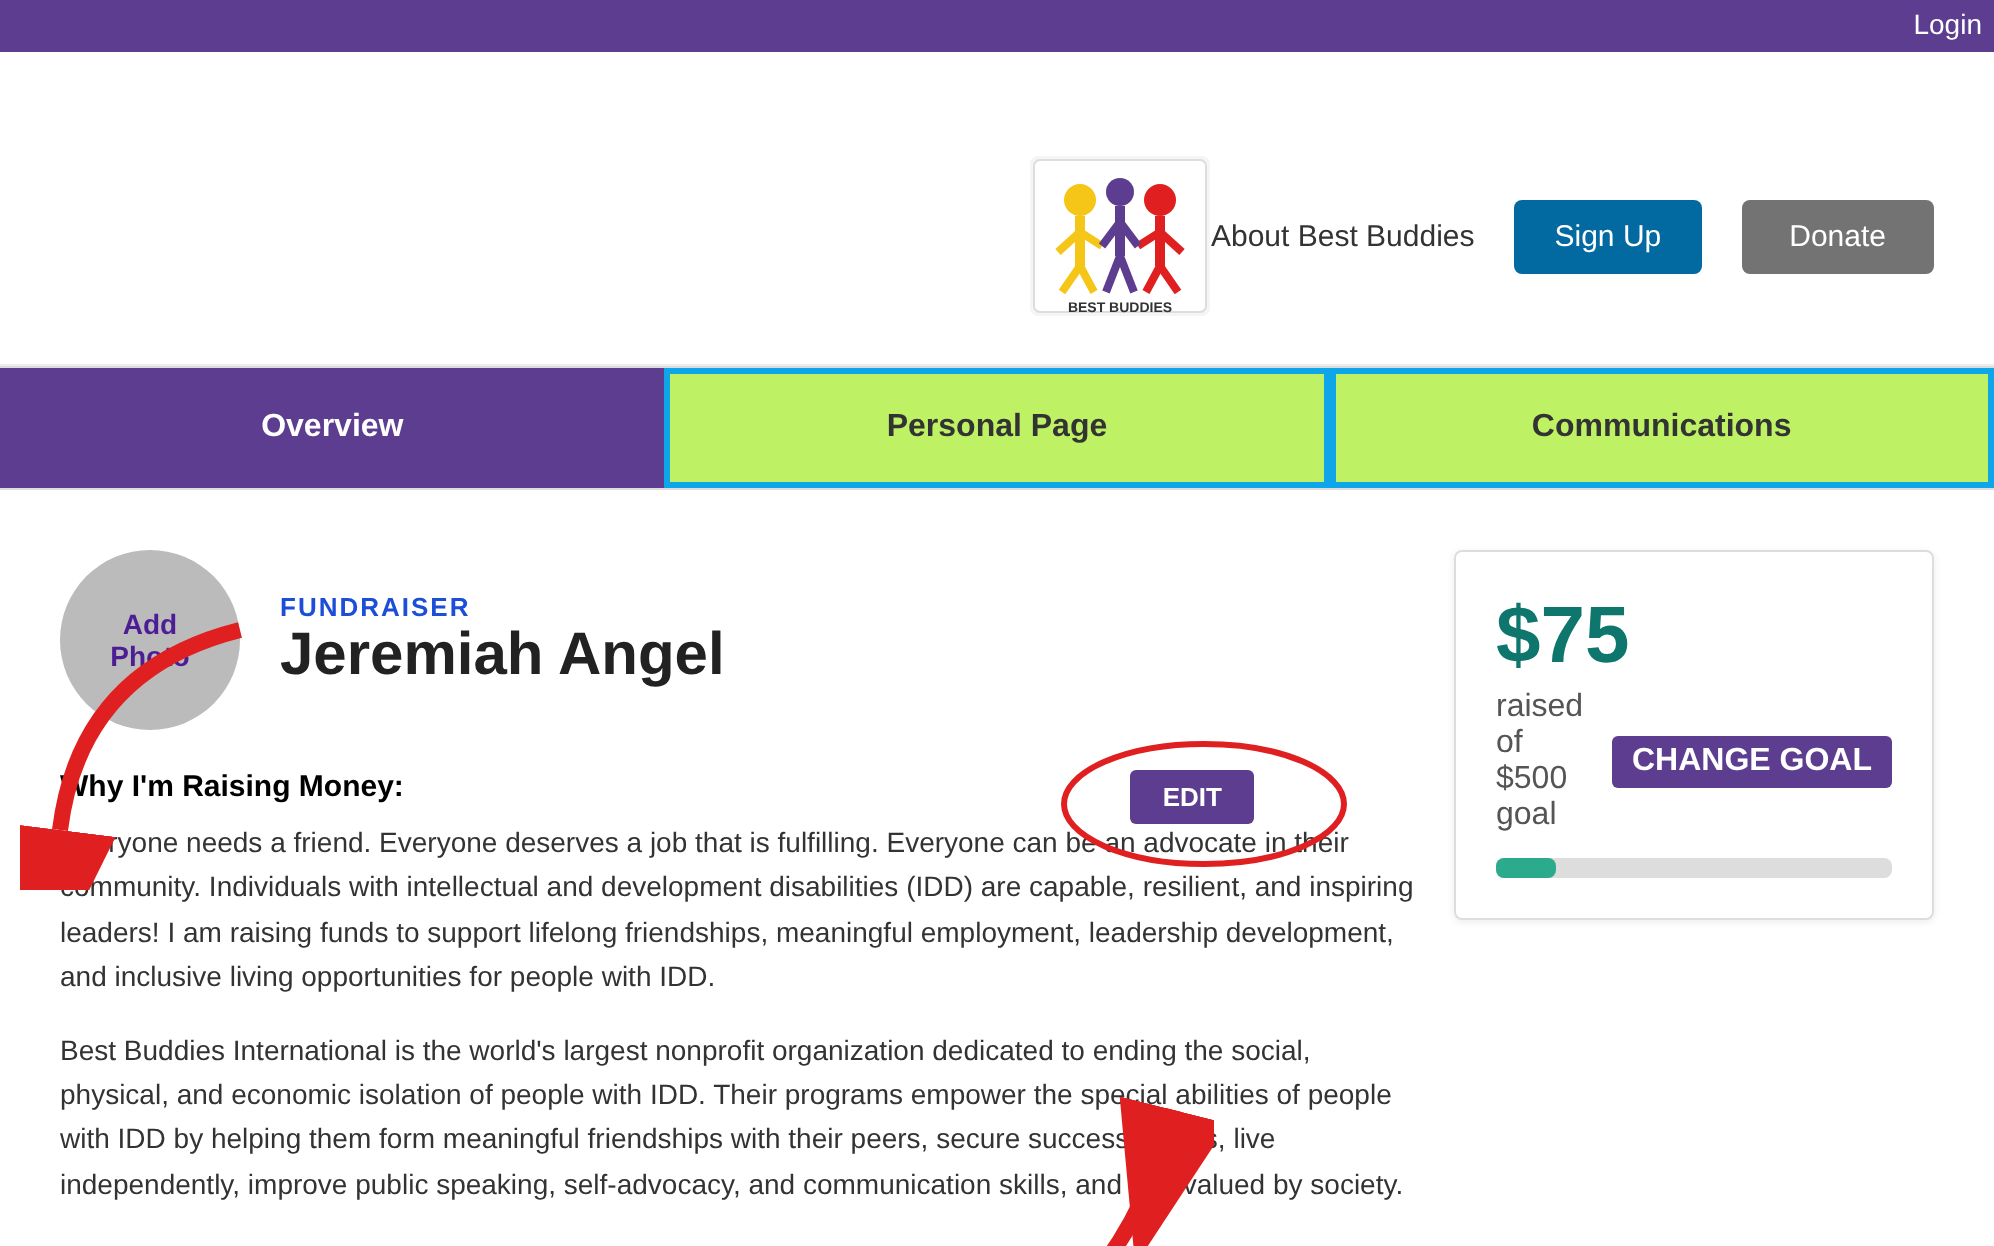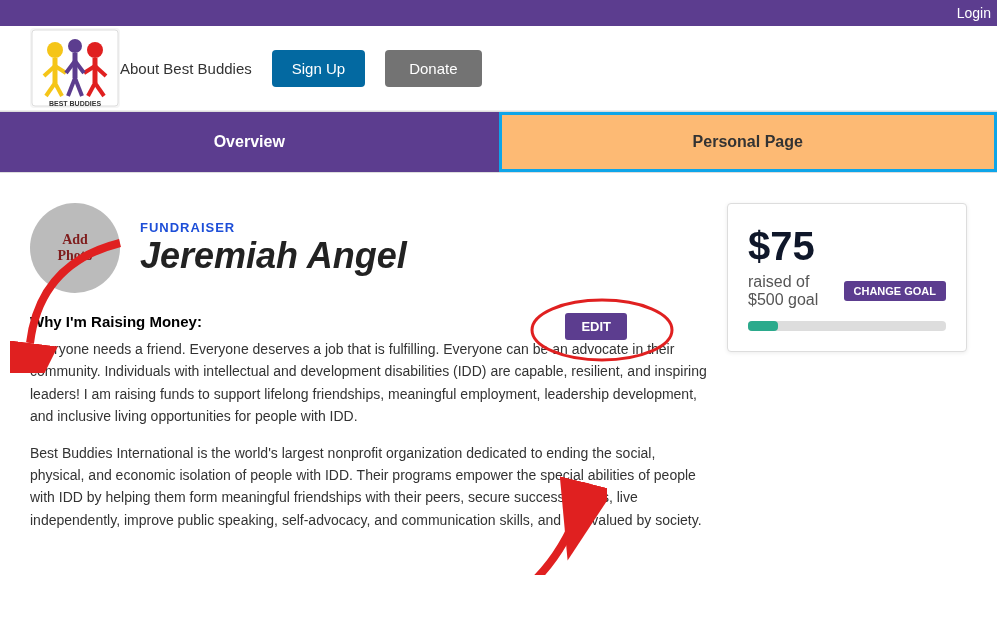--- a/index.html
+++ b/index.html
@@ -14,23 +14,24 @@
     .login-bar a {
       color: #fff;
       font-size: 14px;
       text-decoration: none;
     }
 
     
     .header {
       display: flex;
       align-items: center;
-      justify-content: flex-start;
-      padding: 2px 30px;
+      justify-content: flex-end;
+      padding: 24px 30px;
       border-bottom: 1px solid #eee;
+      margin-top: 28px;
     }
     .logo-area {
       display: flex;
       align-items: center;
     }
     .nav-area {
       display: flex;
       align-items: center;
       gap: 20px;
     }
@@ -73,21 +74,21 @@
       font-weight: bold;
       cursor: pointer;
       border: 3px solid #0ea5e9;
     }
     .tab.active {
       background: #5c3d8f;
       color: #fff;
       border-color: #5c3d8f;
     }
     .tab.inactive {
-      background: #fdba74;
+      background: #bef264;
       color: #333;
     }
 
     
     .main-content {
       display: flex;
       padding: 30px 30px;
       gap: 20px;
     }
 
@@ -103,39 +104,37 @@
     }
     .add-photo-circle {
       width: 90px;
       height: 90px;
       border-radius: 50%;
       background: #bbb;
       display: flex;
       flex-direction: column;
       align-items: center;
       justify-content: center;
-      color: #7f1d1d;
+      color: #4c1d95;
       font-size: 14px;
       font-weight: bold;
       cursor: pointer;
       flex-shrink: 0;
-      font-family: Liberation Serif, serif;
     }
     .fundraiser-info .fundraiser-label {
       color: #1d4ed8;
       font-size: 13px;
       font-weight: bold;
       letter-spacing: 1px;
       text-transform: uppercase;
     }
     .fundraiser-info .fundraiser-name {
-      font-size: 36px;
+      font-size: 30px;
       font-weight: bold;
       color: #222;
-      font-style: italic;
     }
 
     
     .body-section {
       margin-top: 10px;
       position: relative;
     }
     .why-raising {
       font-weight: bold;
       font-size: 15px;
@@ -171,39 +170,39 @@
     .donation-box {
       border: 1px solid #ddd;
       border-radius: 4px;
       padding: 20px;
       background: #fff;
       box-shadow: 0 1px 4px rgba(0,0,0,0.08);
     }
     .donation-amount {
       font-size: 40px;
       font-weight: bold;
-      color: #0f172a;
+      color: #0f766e;
     }
     .donation-goal-row {
       display: flex;
       align-items: center;
       gap: 10px;
       margin-top: 4px;
       margin-bottom: 12px;
     }
     .donation-goal-text {
       font-size: 16px;
       color: #555;
     }
     .change-goal-btn {
       background: #5c3d8f;
       color: #fff;
       border: none;
       padding: 4px 10px;
-      font-size: 11px;
+      font-size: 16px;
       font-weight: bold;
       cursor: pointer;
       border-radius: 3px;
       white-space: nowrap;
     }
     .progress-bar-bg {
       background: #ddd;
       border-radius: 4px;
       height: 10px;
       width: 100%;
@@ -268,20 +267,23 @@
     <button class="btn-donate">Donate</button>
   </div>
 </div>
 
 <div class="tab-bar">
   <div class="tab active">
     <span>Overview</span>
   </div>
   <div class="tab inactive">
     <span>Personal Page</span>
+  </div>
+  <div class="tab inactive">
+    <span>Communications</span>
   </div>
 </div>
 
 <div class="main-content">
 
   <div class="left-section" style="position:relative;">
 
     <svg style="position:absolute;left:-20px;top:30px;width:130px;height:140px;pointer-events:none;z-index:10;" viewBox="0 0 130 140">
       <defs>
         <marker id="arrowhead-left" markerWidth="10" markerHeight="7" refX="0" refY="3.5" orient="auto">

